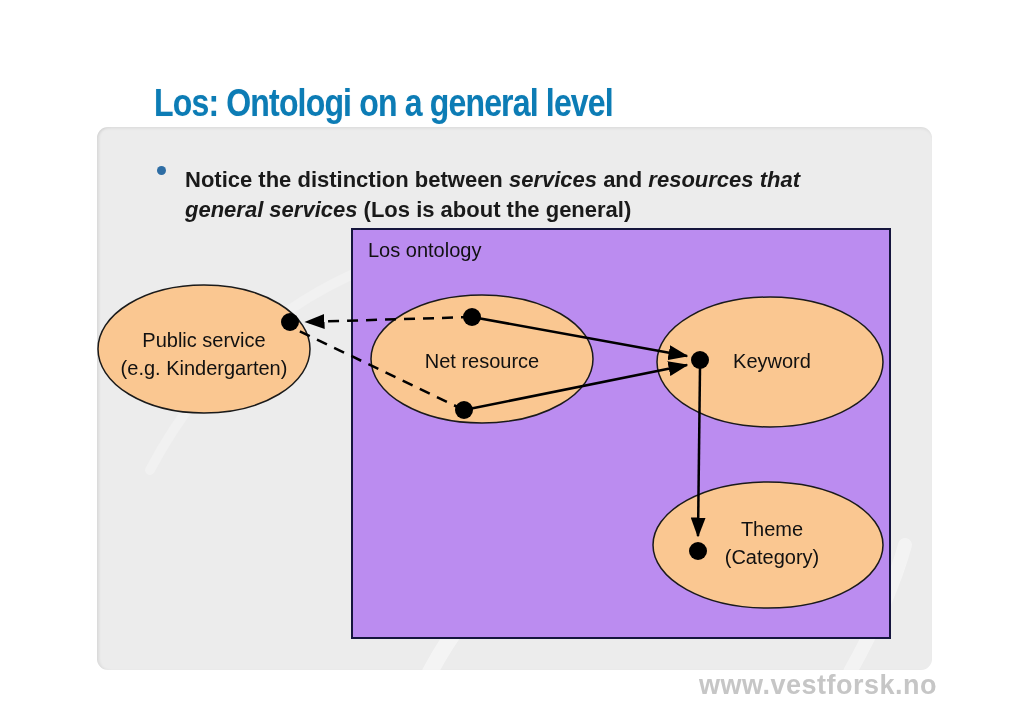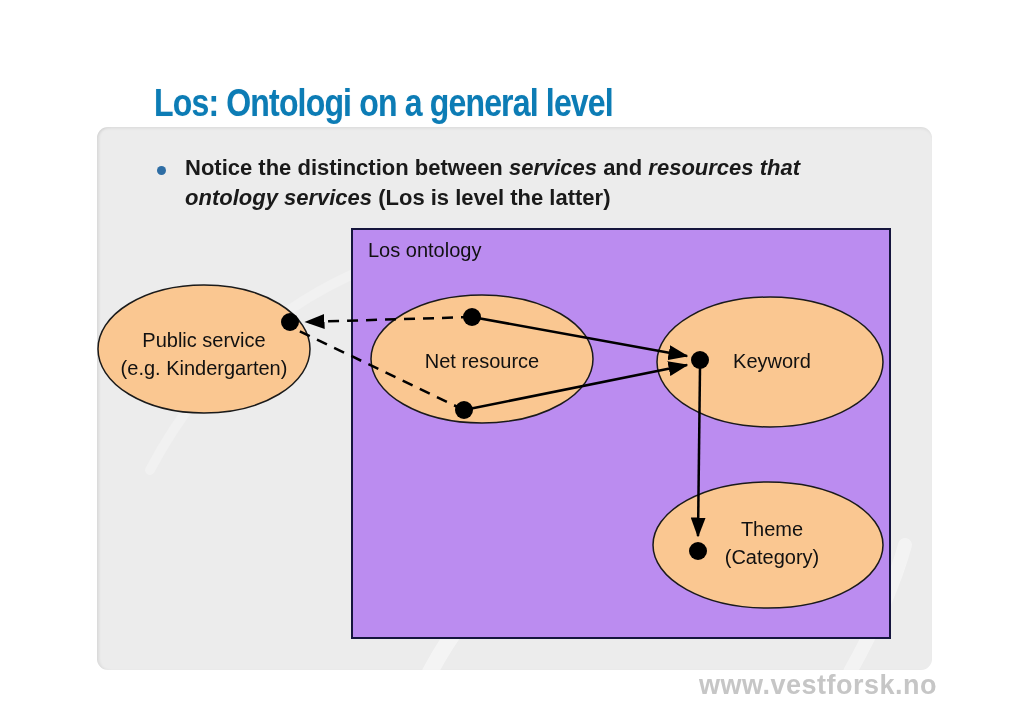--- a/index.html
+++ b/index.html
@@ -21,21 +21,21 @@
     background:var(--panel-gray); border-radius:11px;
     box-shadow: inset 3px 0 3px -1px rgba(0,0,0,.08), inset 0 3px 3px -1px rgba(0,0,0,.05);
   }
 
   .bullet-row { position:absolute; left:155px; top:153px; width:740px; }
   .bullet-dot {
     position:absolute; left:2px; top:13px; width:9px; height:9px;
     border-radius:50%; background:var(--bullet-blue);
   }
   .bullet-text {
-    position:absolute; left:30px; top:0;
+    position:absolute; left:30px; top:12px;
     color:#1a1a1a; font-size:22px; font-weight:bold; line-height:30px;
     white-space:nowrap;
   }
   .bullet-text .it { font-style:italic; }
 
   .diagram-svg { position:absolute; left:0; top:0; width:1030px; height:728px; }
   .diagram-svg text { font-family:"Liberation Sans", sans-serif; fill:#111; }
   .node-label { font-size:20px; }
   .box-label  { font-size:20px; }
 
@@ -50,21 +50,21 @@
 <div class="slide">
 
   <div class="content-panel"></div>
 
   <div class="page-title">Los: Ontologi on a general level</div>
 
   <div class="bullet-row">
     <span class="bullet-dot"></span>
     <div class="bullet-text">
       <div><span>Notice the distinction between </span><span class="it">services</span><span> and </span><span class="it">resources that</span></div>
-      <div><span class="it">ontology services</span><span> (Los is level the latter)</span></div>
+      <div><span class="it">general services</span><span> (Los is about the general)</span></div>
     </div>
   </div>
 
   <svg class="diagram-svg" viewBox="0 0 1030 728" xmlns="http://www.w3.org/2000/svg">
     <defs>
       <marker id="arrow" markerUnits="strokeWidth" markerWidth="8" markerHeight="6" refX="7.4" refY="3" orient="auto">
         <path d="M0,0 L8,3 L0,6 Z" fill="#000"></path>
       </marker>
     </defs>
 

